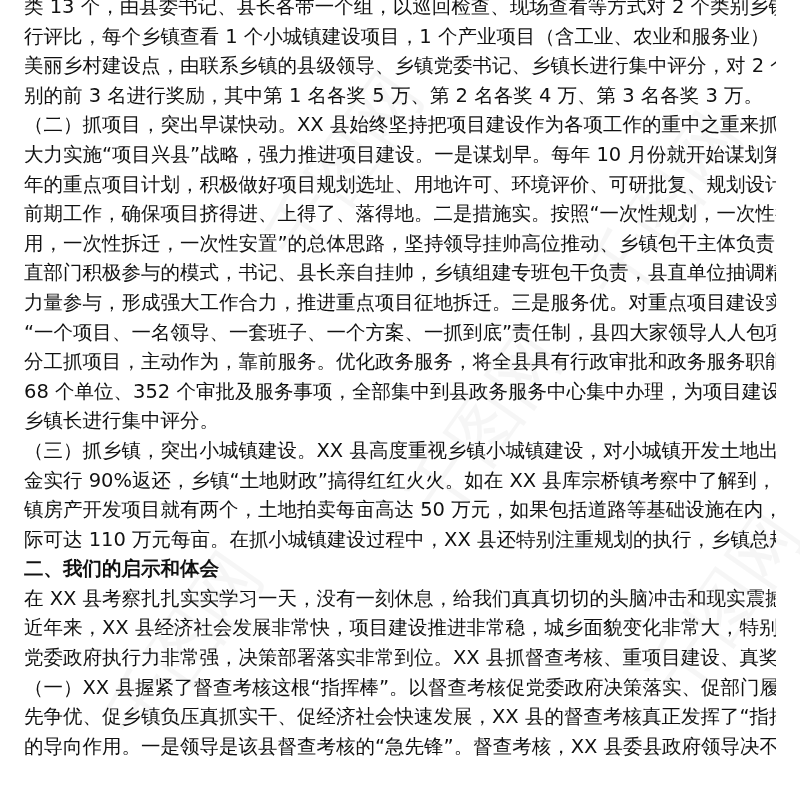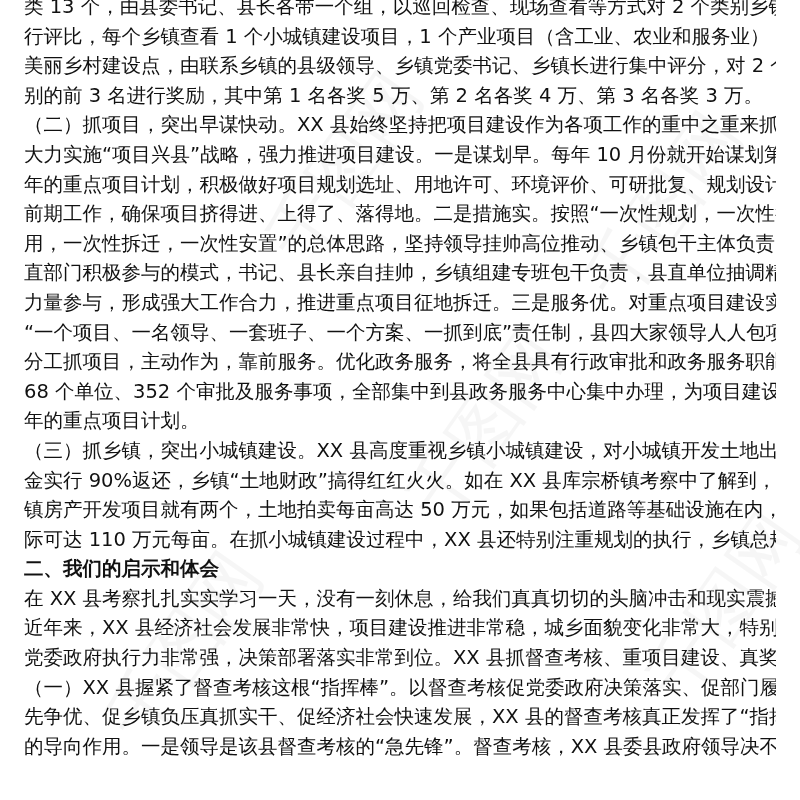--- a/index.html
+++ b/index.html
@@ -70,21 +70,21 @@
     <div class="line">（二）抓项目，突出早谋快动。XX 县始终坚持把项目建设作为各项工作的重中之重来抓，</div>
     <div class="line">大力实施“项目兴县”战略，强力推进项目建设。一是谋划早。每年 10 月份就开始谋划第二</div>
     <div class="line">年的重点项目计划，积极做好项目规划选址、用地许可、环境评价、可研批复、规划设计等</div>
     <div class="line">前期工作，确保项目挤得进、上得了、落得地。二是措施实。按照“一次性规划，一次性征</div>
     <div class="line">用，一次性拆迁，一次性安置”的总体思路，坚持领导挂帅高位推动、乡镇包干主体负责、县</div>
     <div class="line">直部门积极参与的模式，书记、县长亲自挂帅，乡镇组建专班包干负责，县直单位抽调精干</div>
     <div class="line">力量参与，形成强大工作合力，推进重点项目征地拆迁。三是服务优。对重点项目建设实行</div>
     <div class="line">“一个项目、一名领导、一套班子、一个方案、一抓到底”责任制，县四大家领导人人包项目、</div>
     <div class="line">分工抓项目，主动作为，靠前服务。优化政务服务，将全县具有行政审批和政务服务职能的</div>
     <div class="line">68 个单位、352 个审批及服务事项，全部集中到县政务服务中心集中办理，为项目建设提</div>
-    <div class="line last">年的重点项目计划。</div>
+    <div class="line last">乡镇长进行集中评分。</div>
     <div class="line">（三）抓乡镇，突出小城镇建设。XX 县高度重视乡镇小城镇建设，对小城镇开发土地出让</div>
     <div class="line">金实行 90%返还，乡镇“土地财政”搞得红红火火。如在 XX 县库宗桥镇考察中了解到，一个</div>
     <div class="line">镇房产开发项目就有两个，土地拍卖每亩高达 50 万元，如果包括道路等基础设施在内，实</div>
     <div class="line">际可达 110 万元每亩。在抓小城镇建设过程中，XX 县还特别注重规划的执行，乡镇总规范</div>
     <div class="line heading">二、我们的启示和体会</div>
     <div class="line">在 XX 县考察扎扎实实学习一天，没有一刻休息，给我们真真切切的头脑冲击和现实震撼。</div>
     <div class="line">近年来，XX 县经济社会发展非常快，项目建设推进非常稳，城乡面貌变化非常大，特别是</div>
     <div class="line">党委政府执行力非常强，决策部署落实非常到位。XX 县抓督查考核、重项目建设、真奖优</div>
     <div class="line">（一）XX 县握紧了督查考核这根“指挥棒”。以督查考核促党委政府决策落实、促部门履职创</div>
     <div class="line">先争优、促乡镇负压真抓实干、促经济社会快速发展，XX 县的督查考核真正发挥了“指挥棒”</div>

